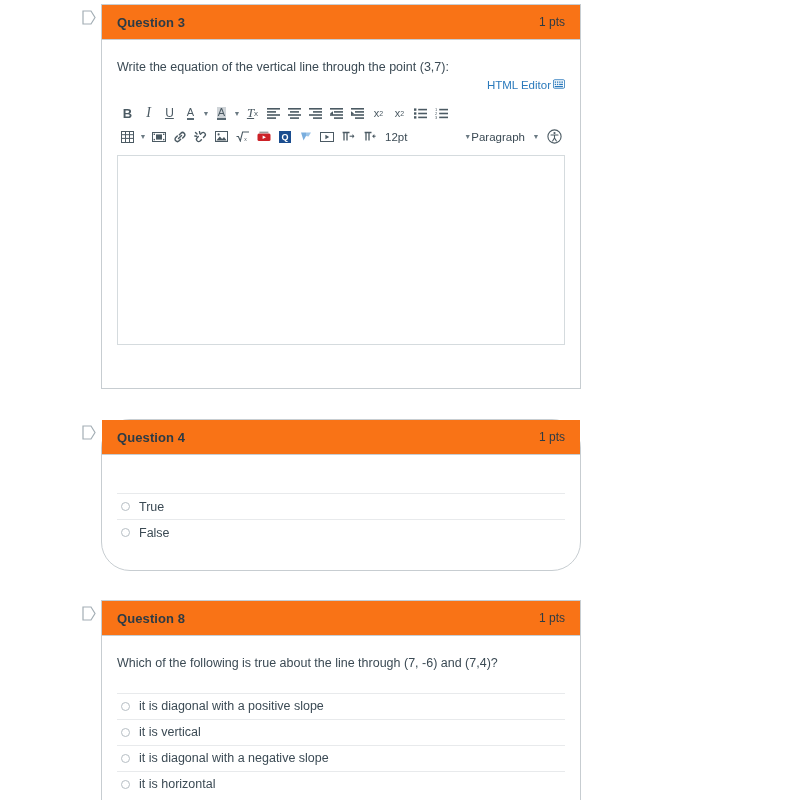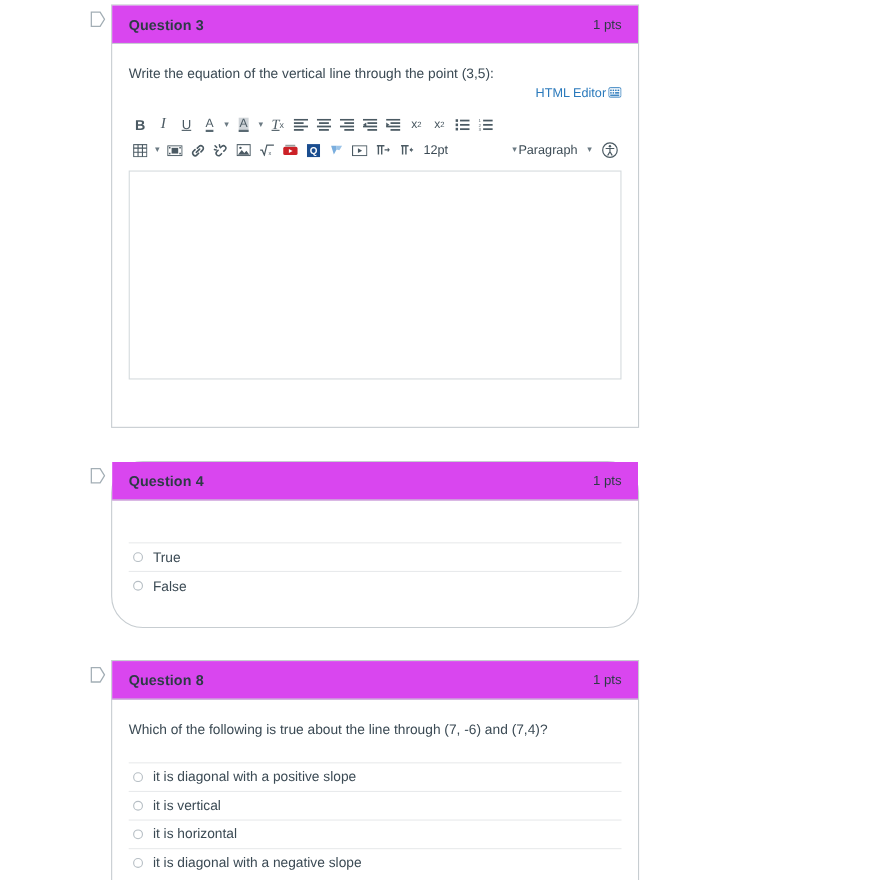--- a/index.html
+++ b/index.html
@@ -26,21 +26,21 @@
   .question {
     position: absolute;
     left: 101px;
     width: 480px;
     background: #ffffff;
     border: 1px solid #c7cdd1;
     box-sizing: border-box;
   }
   .q-header {
     height: 35px;
-    background: #d946ef;
+    background: #f97316;
     border-bottom: 1px solid #c7cdd1;
     display: flex;
     align-items: center;
     justify-content: space-between;
     padding: 0 15px;
     box-sizing: border-box;
   }
   .q-title {
     font-size: 13px;
     font-weight: bold;
@@ -188,21 +188,21 @@
         <path d="M1 1 H9 L13 7.5 L9 14 H1 Z" fill="#ffffff" stroke="#a3aeb5" stroke-width="1.2"></path>
       </svg>
   </div>
 
   <div class="question" id="q3" style="top:4px; height:385px;">
     <div class="q-header">
       <span class="q-title">Question 3</span>
       <span class="q-pts">1 pts</span>
     </div>
     <div class="q-body">
-      <p class="q-text">Write the equation of the vertical line through the point (3,5):</p>
+      <p class="q-text">Write the equation of the vertical line through the point (3,7):</p>
 
       <div class="rce-wrap">
 
         <div class="html-editor-link">
           <span>HTML Editor</span>
           <span class="kbd-ico">
             <svg width="12" height="10" viewBox="0 0 14 11">
                 <rect x="0.5" y="0.5" width="13" height="10" rx="1.5" fill="none" stroke="#2b7abc"></rect>
                 <rect x="2" y="2.5" width="1.6" height="1.6" fill="#2b7abc"></rect>
                 <rect x="4.6" y="2.5" width="1.6" height="1.6" fill="#2b7abc"></rect>
@@ -469,23 +469,23 @@
         <div class="answer">
           <span class="radio"></span>
           <span class="answer-label">it is diagonal with a positive slope</span>
         </div>
         <div class="answer">
           <span class="radio"></span>
           <span class="answer-label">it is vertical</span>
         </div>
         <div class="answer">
           <span class="radio"></span>
+          <span class="answer-label">it is diagonal with a negative slope</span>
+        </div>
+        <div class="answer">
+          <span class="radio"></span>
           <span class="answer-label">it is horizontal</span>
         </div>
-        <div class="answer">
-          <span class="radio"></span>
-          <span class="answer-label">it is diagonal with a negative slope</span>
-        </div>
       </div>
     </div>
   </div>
 
 </div>
 
 </body></html>

